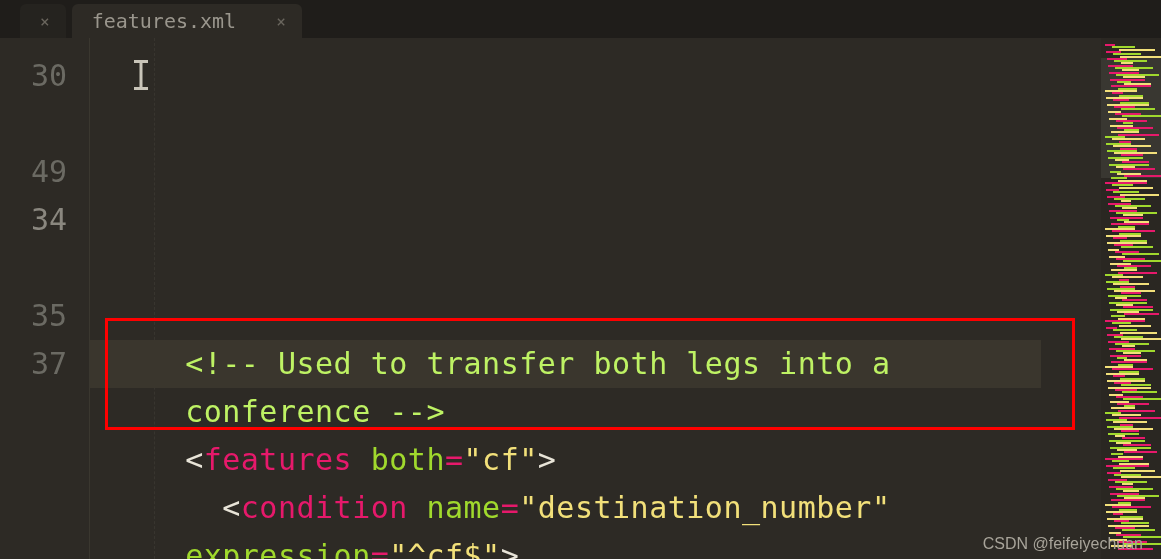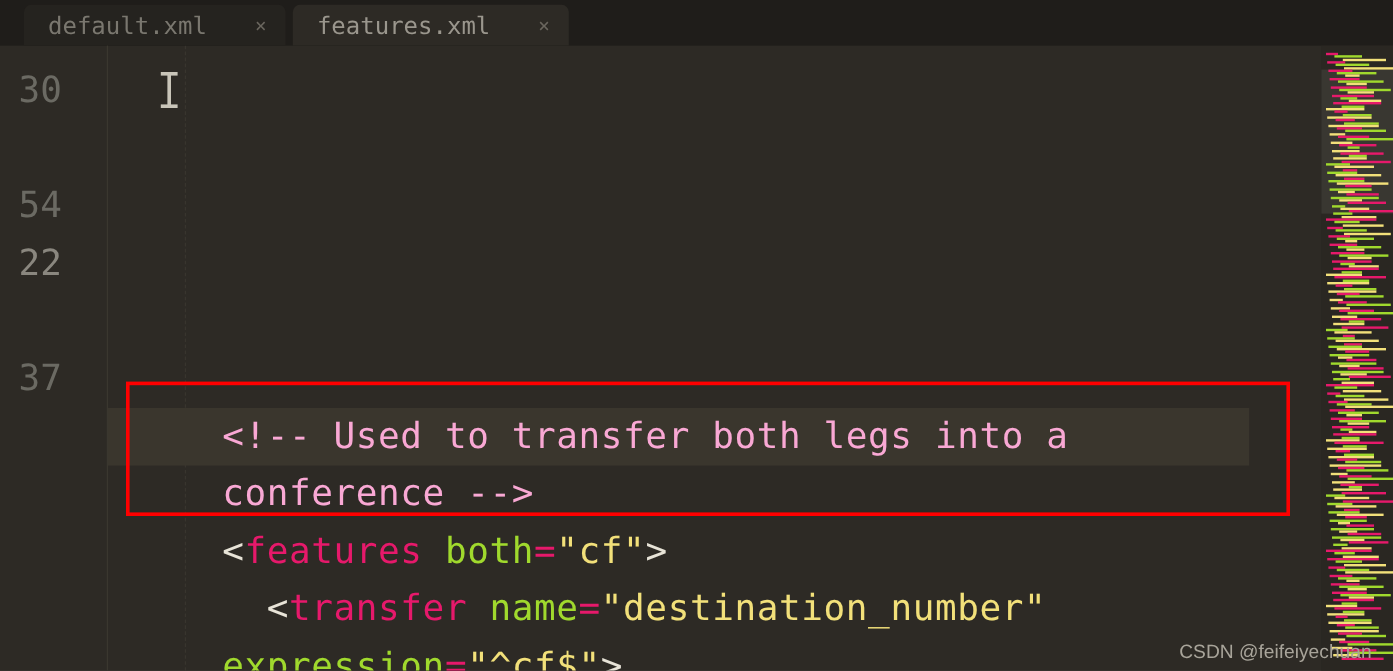--- a/index.html
+++ b/index.html
@@ -52,21 +52,21 @@
     width: 90px;
     flex-shrink: 0;
     padding-top: 14px;
     text-align: right;
     color: #6b6a63;
     font-size: 30px;
     line-height: 48px;
     user-select: none;
     border-right: 1px solid #3a372f;
   }
-  .gutter .ln { padding-right: 22px; height:48px;text-align:center;}
+  .gutter .ln { padding-right: 22px; height:48px;}
   .gutter .ln.double { height:96px; }
   .gutter .ln.hl { color:#8a877f; }
   .code {
     flex: 1;
     padding-top: 14px;
     padding-left: 58px;
     font-size: 30px;
     line-height: 48px;
     color: #e8e4d8;
     letter-spacing: 0.5px;
@@ -76,21 +76,21 @@
   }
   .ruler {
     position:absolute;
     left: 64px;
     top:0;
     bottom:0;
     width:0;
     border-left:1px dashed #4a473e;
     opacity:0.4;
   }
-  .c-comment { color: #f9a8d4; }
+  .c-comment { color: #bef264; }
   .c-punct   { color: #e8e4d8; }
   .c-tag     { color: #e6196b; }
   .c-attr    { color: #a0d92d; }
   .c-eq      { color: #e6196b; }
   .c-string  { color: #f2e07a; }
   .line-hl {
     position: absolute;
     left: 0; right: 60px;
     height: 48px;
     background: #3a362d;
@@ -134,47 +134,47 @@
     font-size:16px;
     z-index:20;
     filter:none;
   }
 </style>
 </head>
 <body>
 
 <div class="tab-bar">
   <div class="tab">
-    <span>default.xml</span>
     <span class="close">×</span>
   </div>
   <div class="tab active">
     <span>features.xml</span>
     <span class="close">×</span>
   </div>
 </div>
 
 <div class="editor-wrap">
 
   <div class="gutter">
     <div class="ln double">30</div>
-    <div class="ln">54</div>
-    <div class="ln hl double">22</div>
+    <div class="ln">49</div>
+    <div class="ln hl double">34</div>
+    <div class="ln">35</div>
     <div class="ln">37</div>
   </div>
 
   <div class="code">
     <div class="ruler"></div>
     <div class="line-hl" style="top:302px;"></div>
     <div class="ibeam"></div>
 
     <div class="code-inner"><span>  </span><span class="c-comment">&lt;!-- Used to transfer both legs into a </span>
 <span>  </span><span class="c-comment">conference --&gt;</span>
 <span>  </span><span class="c-punct">&lt;</span><span class="c-tag">features</span><span> </span><span class="c-attr">both</span><span class="c-eq">=</span><span class="c-string">"cf"</span><span class="c-punct">&gt;</span>
-<span>    </span><span class="c-punct">&lt;</span><span class="c-tag">transfer</span><span> </span><span class="c-attr">name</span><span class="c-eq">=</span><span class="c-string">"destination_number"</span><span> </span>
+<span>    </span><span class="c-punct">&lt;</span><span class="c-tag">condition</span><span> </span><span class="c-attr">name</span><span class="c-eq">=</span><span class="c-string">"destination_number"</span><span> </span>
 <span>  </span><span class="c-attr">expression</span><span class="c-eq">=</span><span class="c-string">"^cf$"</span><span class="c-punct">&gt;</span>
 <span></span>
 <span></span>
 <span></span>
 
 
 </div>
   </div>
 
   <div class="minimap">

